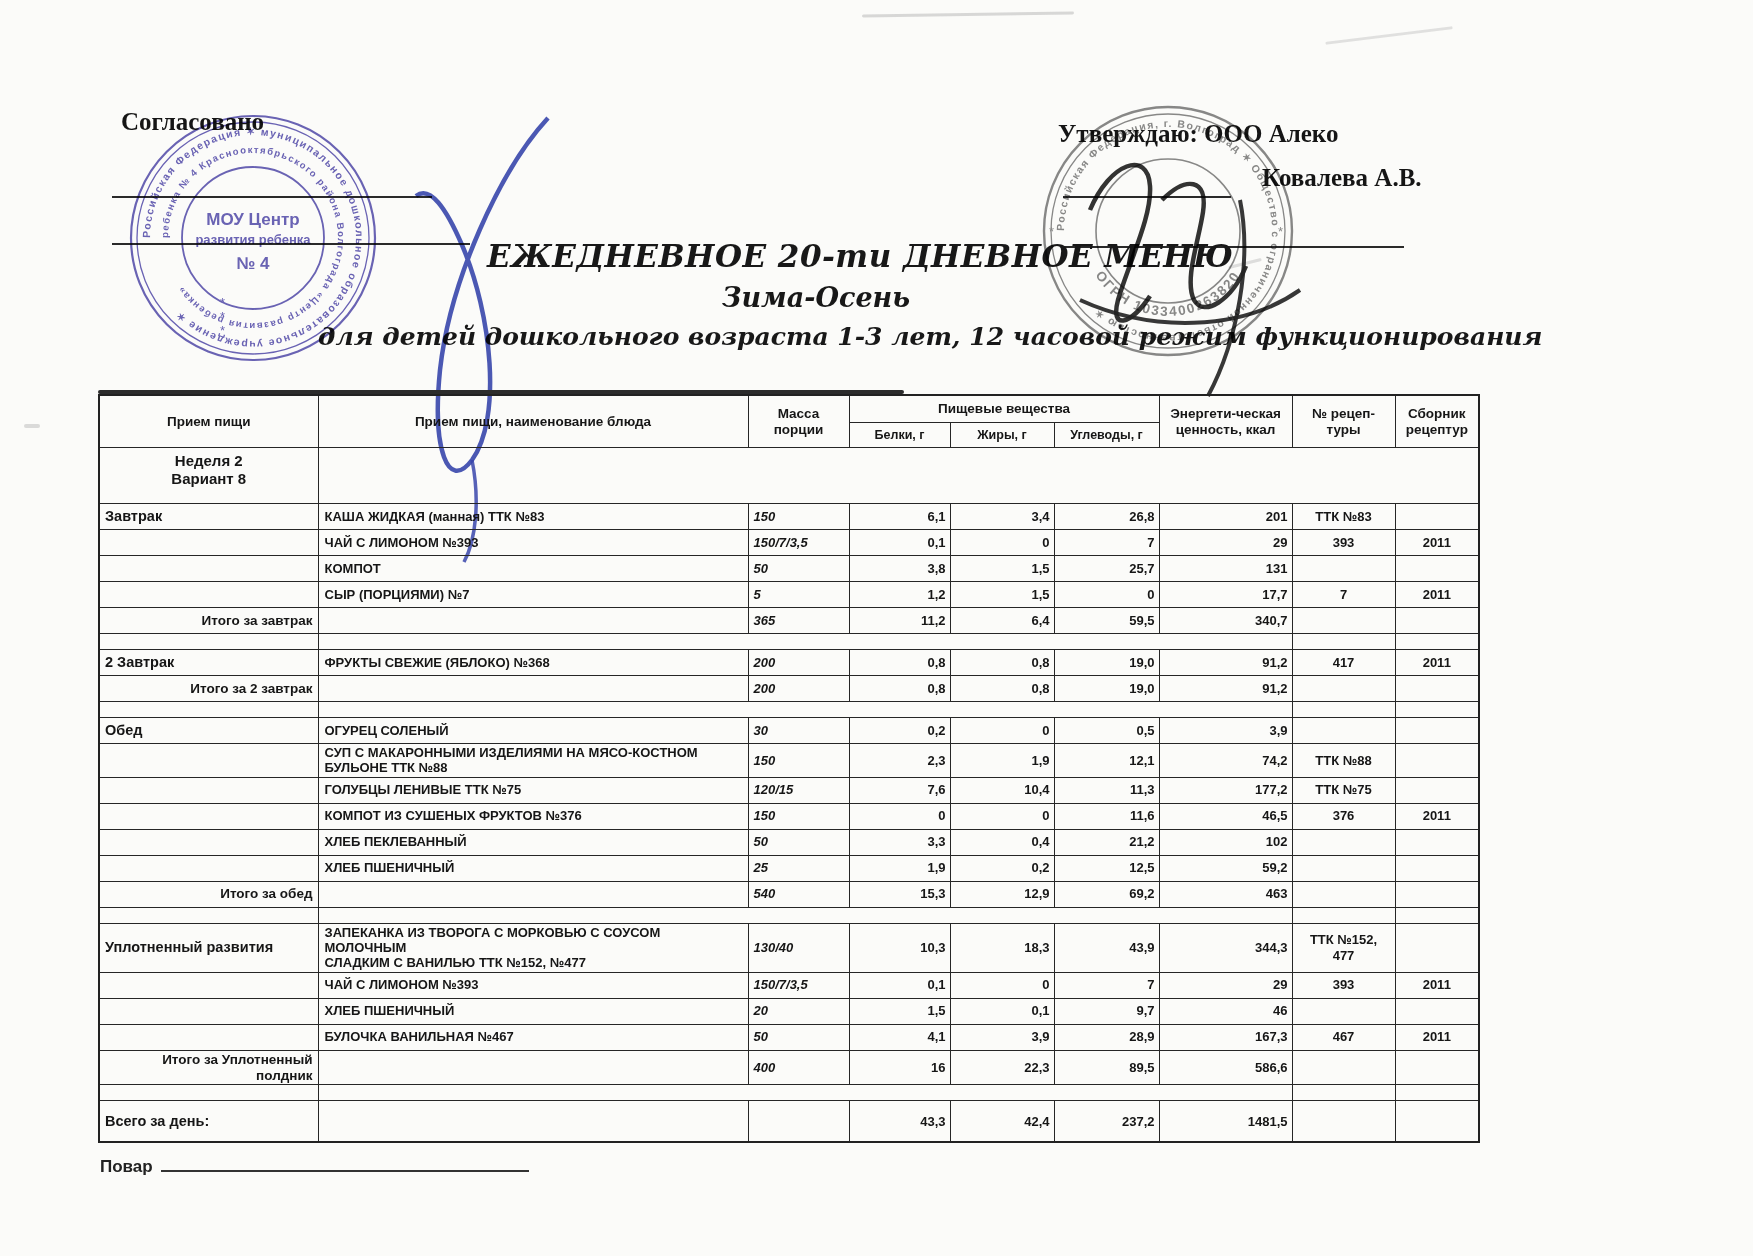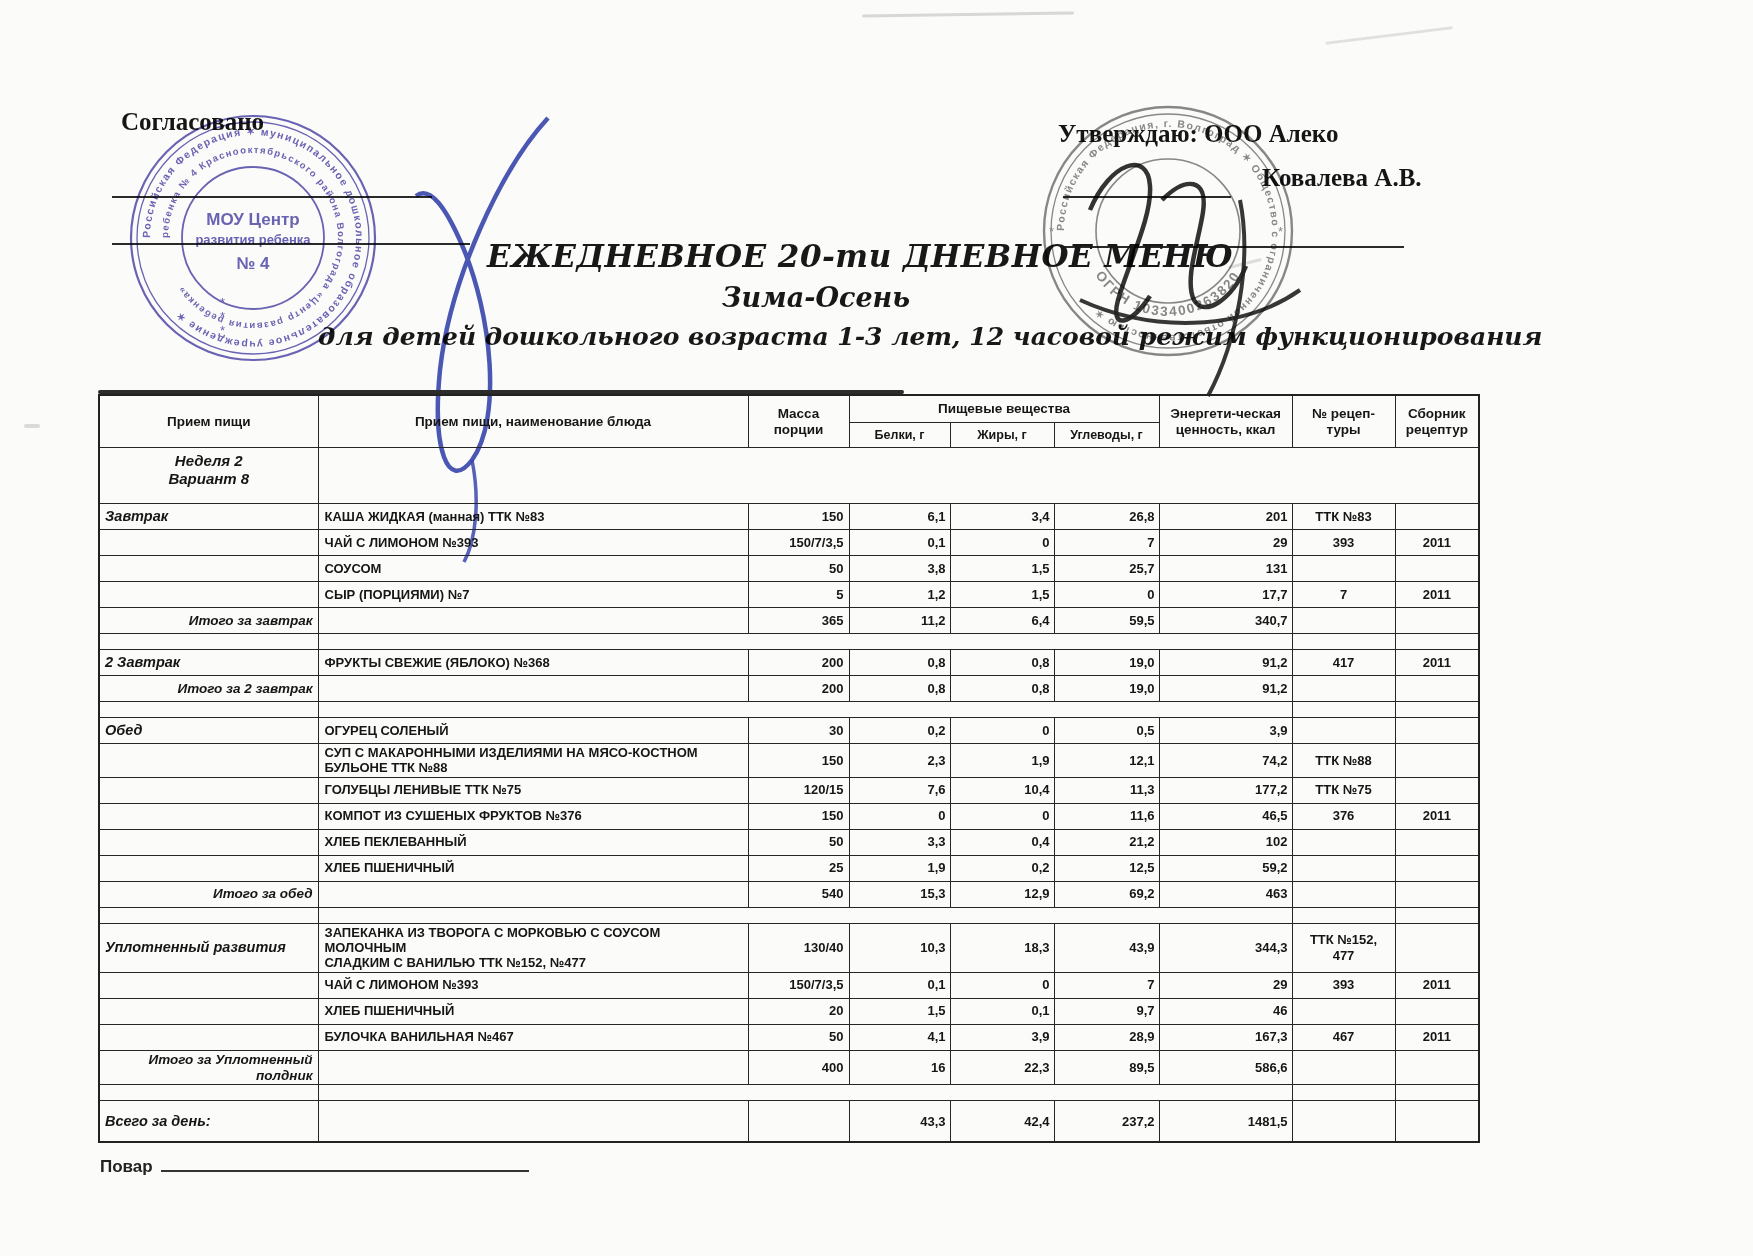--- a/index.html
+++ b/index.html
@@ -28,23 +28,23 @@
   .sig{position:absolute;mix-blend-mode:multiply;}
   
   .streak{position:absolute;background:#b9b9b9;opacity:.55;border-radius:3px;}
   
   #table-wrap{position:absolute;left:98px;top:394px;width:1380px;}
   #top-bar{position:absolute;left:0;top:-4px;width:806px;height:4px;background:#2c2c2c;border-radius:2px;}
   table{border-collapse:collapse;table-layout:fixed;width:1380px;border:2.5px solid #222;}
   td,th{border:1.6px solid #262626;padding:1px 5px;font-size:13px;line-height:1.18;
         overflow:hidden;font-weight:600;color:#161616;}
   th{font-size:13.5px;font-weight:700;text-align:center;white-space:pre-line;padding:2px 3px;}
-  .c-meal{white-space:pre-line;font-weight:700;font-size:14.5px;font-style:italic;}
+  .c-meal{white-space:pre-line;font-weight:700;font-size:14.5px;}
   .c-dish{white-space:pre-line;text-align:left;padding-left:6px;font-size:13px;}
-  .c-mass{text-align:right;}
+  .c-mass{text-align:left;font-style:italic;}
   .c-num,.c-kcal{text-align:right;padding-right:4px;}
   .c-recipe,.c-book{text-align:center;}
   .row-d td{height:23px;}
   .row-t td{height:23px;font-weight:700;}
   .row-t .c-meal{font-size:13.5px;text-align:right;}
   .row-g td{height:38px;font-weight:700;}
   .row-g .c-meal{font-size:14.5px;}
   .row-w td{height:50px;vertical-align:top;}
   .row-w .week{text-align:center;font-size:15px;font-weight:700;padding-top:4px;}
   .row-s td{height:13px;border-top:none;border-bottom:none;border-left:none;border-right:none;}
@@ -192,21 +192,21 @@
             <td class="c-mass">150/7/3,5</td>
             <td class="c-num">0,1</td>
             <td class="c-num">0</td>
             <td class="c-num">7</td>
             <td class="c-kcal">29</td>
             <td class="c-recipe">393</td>
             <td class="c-book">2011</td>
           </tr>
           <tr class="row-d">
             <td class="c-meal"></td>
-            <td class="c-dish">СОУСОМ</td>
+            <td class="c-dish">КОМПОТ</td>
             <td class="c-mass">50</td>
             <td class="c-num">3,8</td>
             <td class="c-num">1,5</td>
             <td class="c-num">25,7</td>
             <td class="c-kcal">131</td>
             <td class="c-recipe"></td>
             <td class="c-book"></td>
           </tr>
           <tr class="row-d">
             <td class="c-meal"></td>

